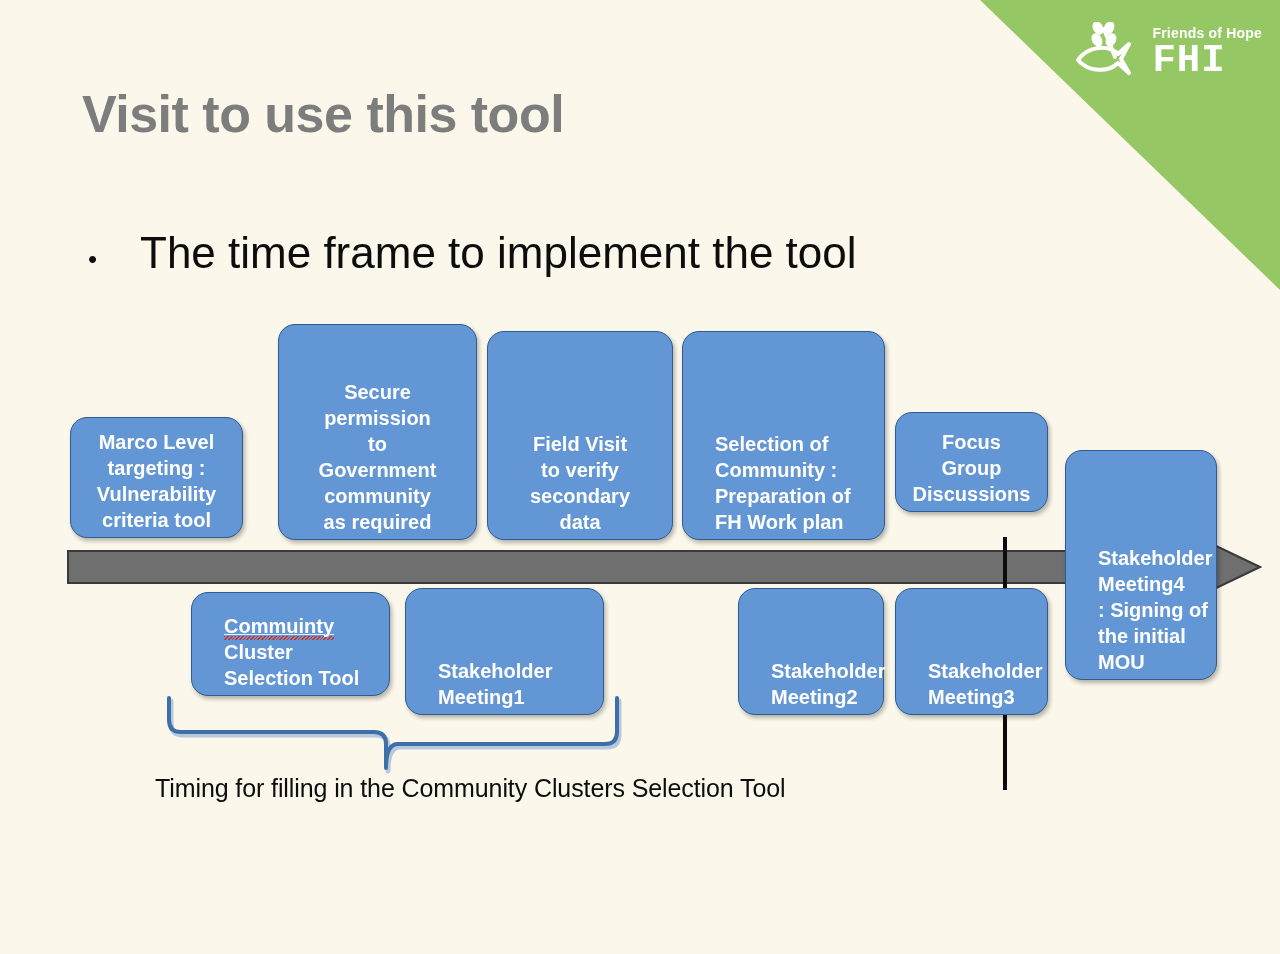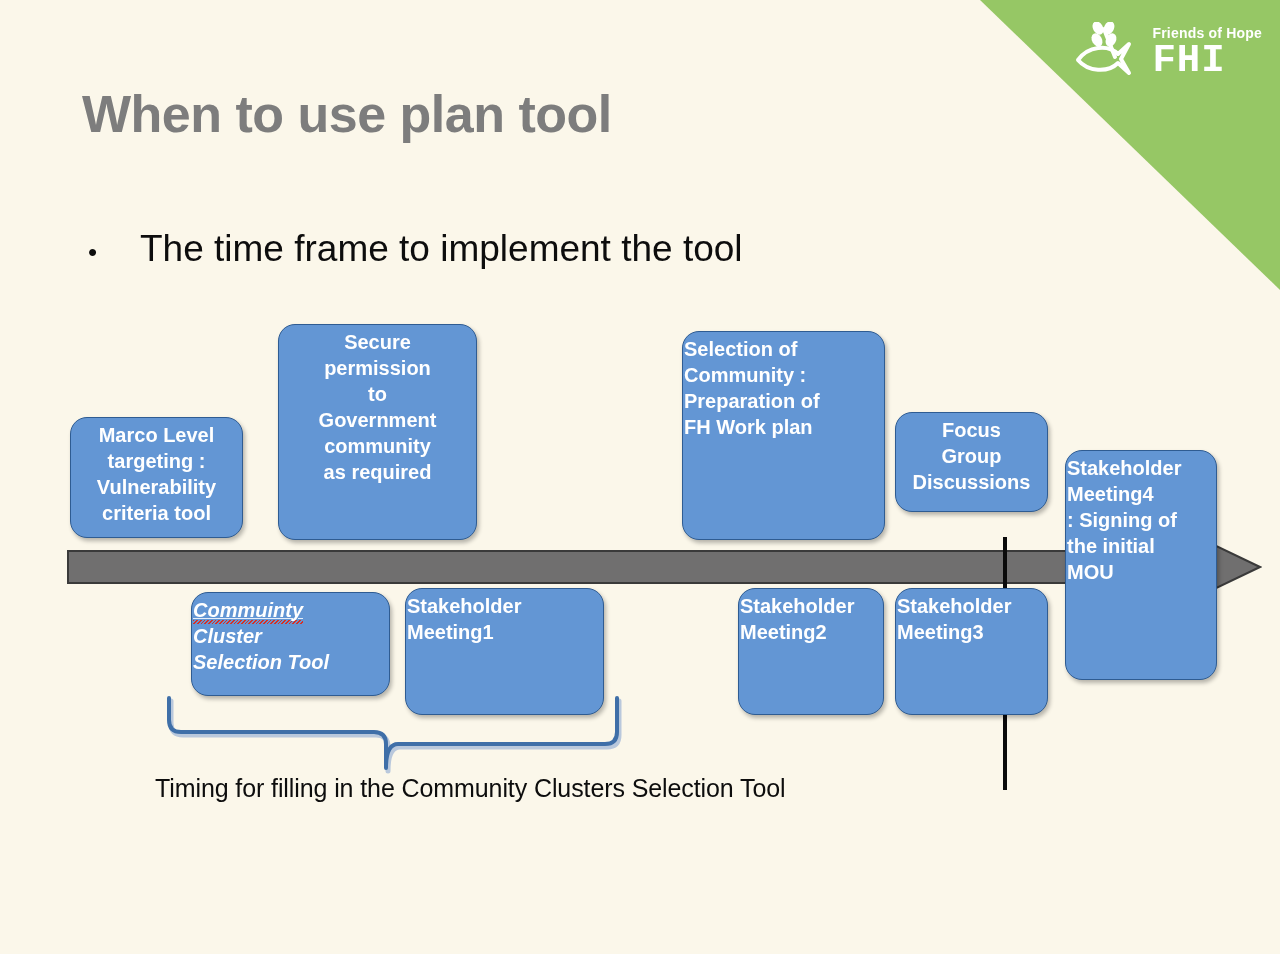--- a/index.html
+++ b/index.html
@@ -86,21 +86,21 @@
     display: flex;
     align-items: baseline;
     color: #0D0D0D;
   }
   #bullet-row .dot {
     font-size: 26px;
     width: 52px;
     line-height: 1;
   }
   #bullet-row .btext {
-    font-size: 37px;
+    font-size: 44px;
     white-space: nowrap;
   }
 
   
   #timeline-arrow {
     position: absolute;
     left: 66px;
     top: 539px;
     width: 1196px;
     height: 56px;
@@ -118,26 +118,26 @@
     position: absolute;
     box-sizing: border-box;
     background: #6396D4;
     border: 1px solid #2F5C92;
     border-radius: 17px;
     color: #FFFFFF;
     font-size: 20px;
     line-height: 26px;
     font-weight: bold;
     display: flex;
-    align-items: flex-start;
+    align-items: flex-end;
     justify-content: center;
     box-shadow: 2px 3px 4px rgba(0,0,0,0.28);
     padding: 4px 8px;
   }
-  .pbox.left  { justify-content: flex-start; text-align: left; padding-left: 1px; }
+  .pbox.left  { justify-content: flex-start; text-align: left; padding-left: 32px; }
   .pbox.center{ text-align: center; }
   .pbox .txt { white-space: pre-line; }
   .pbox .misspelled {
     text-decoration: underline;
     text-decoration-color: rgba(255,255,255,.85);
     text-decoration-thickness: 1px;
     background-image:
       repeating-linear-gradient(135deg,
         #D93025 0 1.2px, transparent 1.2px 2.6px);
     background-position: 0 100%;
@@ -185,21 +185,21 @@
         <ellipse cx="23" cy="18" rx="5" ry="7" fill="#ffffff" transform="rotate(-28 23 18)"></ellipse>
         <ellipse cx="37" cy="18" rx="5" ry="7" fill="#ffffff" transform="rotate(25 37 18)"></ellipse>
       </svg>
     </span>
     <span class="wordmark">
       <span class="tagline">Friends of Hope</span>
       <span class="fhi">FHI</span>
     </span>
   </div>
 
-  <div id="page-title">When to use plan tool</div>
+  <div id="page-title">Visit to use this tool</div>
 
   <div id="bullet-row">
     <span class="dot">•</span>
     <span class="btext">The time frame to implement the tool</span>
   </div>
 
   <svg id="timeline-arrow" viewBox="0 0 1196 56">
     <path d="M2 12 L1140 12 L1140 2 L1194 28 L1140 54 L1140 44 L2 44 Z" fill="#706F6F" stroke="#3A3A3A" stroke-width="2"></path>
   </svg>
 
@@ -215,20 +215,26 @@
 
   <div class="pbox center" style="left:278px; top:324px; width:199px; height:216px;">
     <span class="txt">Secure
 permission
 to
 Government
 community
 as required</span>
   </div>
 
+  <div class="pbox center" style="left:487px; top:331px; width:186px; height:209px;">
+    <span class="txt">Field Visit
+to verify
+secondary
+data</span>
+  </div>
 
   <div class="pbox left" style="left:682px; top:331px; width:203px; height:209px;">
     <span class="txt">Selection of
 Community :
 Preparation of
 FH Work plan</span>
   </div>
 
   <div class="pbox center" style="left:895px; top:412px; width:153px; height:100px;">
     <span class="txt">Focus
@@ -237,21 +243,21 @@
   </div>
 
   <div class="pbox left" style="left:1065px; top:450px; width:152px; height:230px;">
     <span class="txt">Stakeholder
 Meeting4
 : Signing of
 the initial
 MOU</span>
   </div>
 
-  <div class="pbox left" style="left:191px; top:592px; width:199px; height:104px;font-style:italic;">
+  <div class="pbox left" style="left:191px; top:592px; width:199px; height:104px;">
     <span class="txt"><span class="misspelled">Commuinty</span><span>
 Cluster
 Selection Tool</span></span>
   </div>
 
   <div class="pbox left" style="left:405px; top:588px; width:199px; height:127px;">
     <span class="txt">Stakeholder
 Meeting1</span>
   </div>
 

